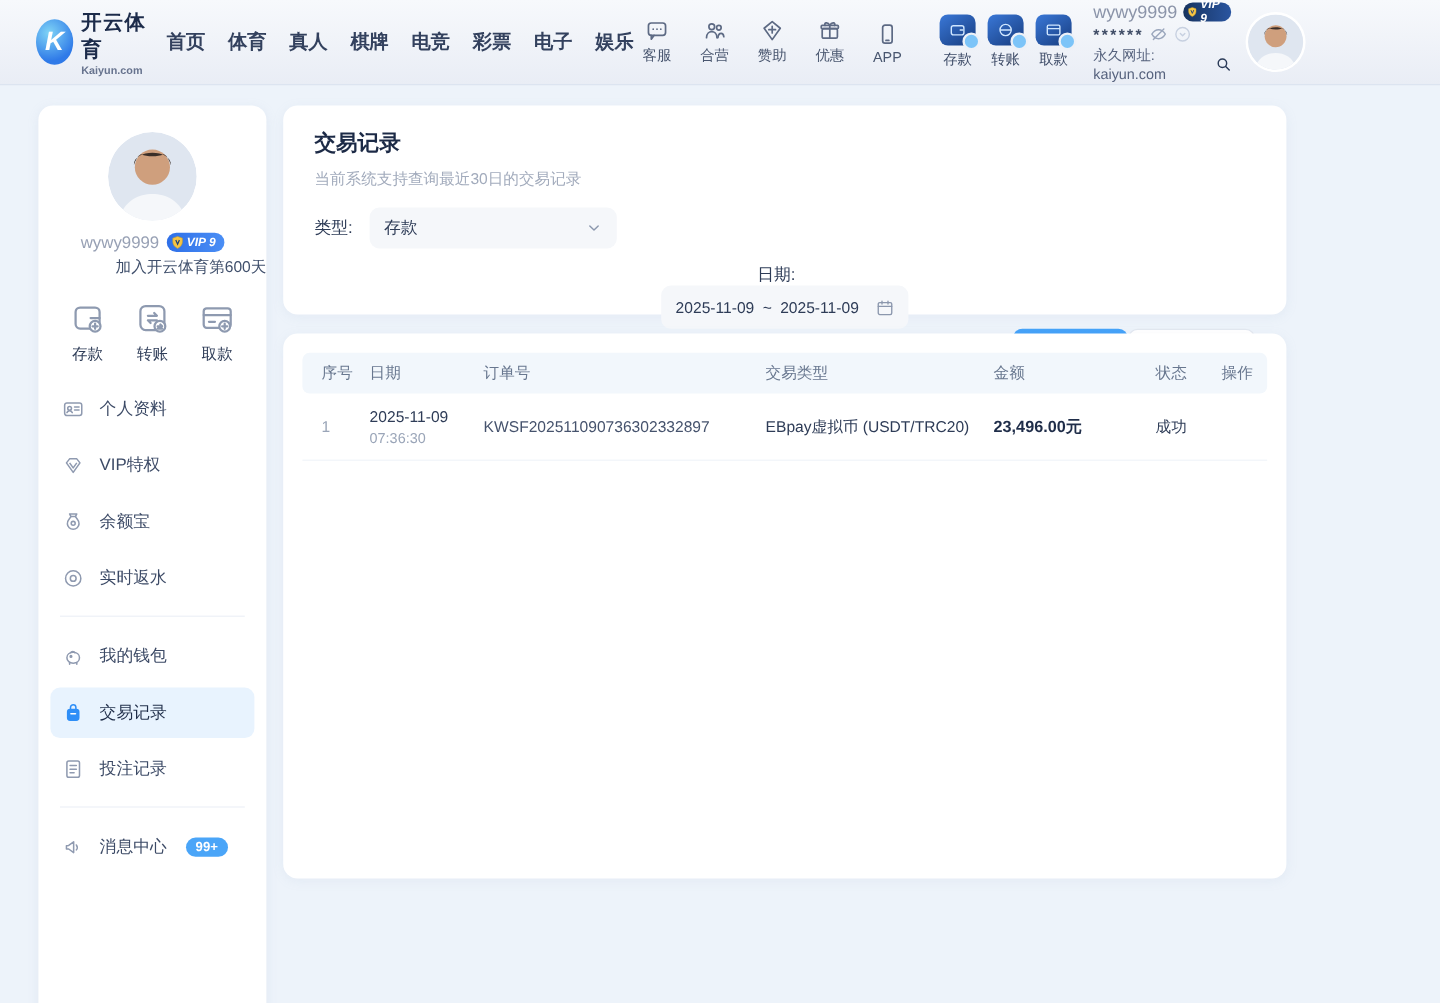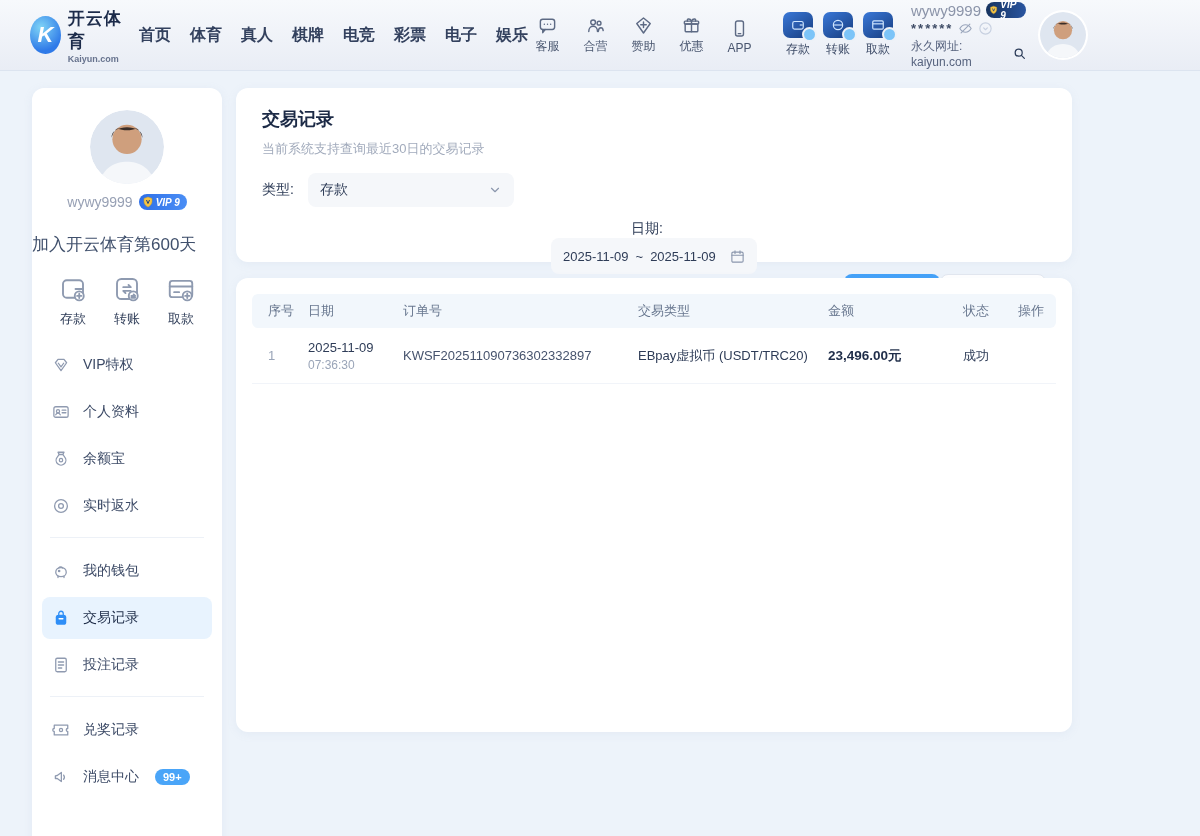--- a/index.html
+++ b/index.html
@@ -43,21 +43,21 @@
   .u-url { font-size:12px; color:#57637e; }
   .avatar { border-radius:50%; overflow:hidden; flex-shrink:0; box-shadow:0 0 0 2px #fff; }
   .avatar.sm { width:46px; height:46px; margin-left:14px; cursor:pointer; }
   .avatar.lg { width:74px; height:74px; margin:22px auto 0; }
 
   
   .sidebar { position:absolute; left:32px; top:88px; width:190px; height:766px;
     background:#fff; border-radius:12px; box-shadow:0 2px 10px rgba(150,165,195,.12); padding-bottom:10px; }
   .s-user { display:flex; align-items:center; justify-content:center; gap:6px; margin-top:10px; }
   .s-name { font-size:14px; color:#97a0b4; }
-  .s-join { text-align:left; font-size:17px; color:#40506c; margin-top:23px; }
+  .s-join { text-align:right; font-size:13px; color:#40506c; margin-top:4px; }
   .s-actions { display:flex; justify-content:space-between; padding:0 26px; margin-top:18px; }
   .s-action { display:flex; flex-direction:column; align-items:center; gap:6px; cursor:pointer; color:#8e9ab0; }
   .s-action-label { font-size:13px; color:#2f3d58; }
   .menu { margin-top:16px; padding:0 10px; }
   .mitem { display:flex; align-items:center; height:42px; margin-bottom:5px; padding:0 10px;
     border-radius:8px; cursor:pointer; color:#8f9ab0; }
   .mitem.active { background:#e8f3fe; }
   .mitem.active .mlabel { color:#1f2d49; }
   .mlabel { font-size:14px; color:#3c4a66; margin-left:13px; }
   .mdivider { height:1px; background:#edf1f7; margin:10px 8px 12px; }
@@ -309,40 +309,40 @@
             <path d="M17 15.8v3.4M15.3 17.5h3.4"></path>
           </svg>
       </span>
       <span class="s-action-label">取款</span>
     </div>
   </div>
 
   <div class="menu">
     <div class="mitem">
       <span>
-          <svg width="18" height="18" viewBox="0 0 24 24" fill="none" stroke="currentColor" stroke-width="1.7" stroke-linejoin="round">
-            <path d="M4.5 9L8 4.5h8L19.5 9 12 19.5z"></path>
-            <path d="M8 9l4 5.5L16 9"></path>
-          </svg>
-        </span>
-      <span class="mlabel">VIP特权</span>
-    </div>
-    <div class="mitem">
-      <span>
           <svg width="18" height="18" viewBox="0 0 24 24" fill="none" stroke="currentColor" stroke-width="1.7" stroke-linecap="round">
             <rect x="2.5" y="5" width="19" height="14" rx="2.5"></rect>
             <circle cx="8" cy="11" r="2.1"></circle>
             <path d="M5 15.8c.7-1.6 2-2.2 3-2.2s2.3.6 3 2.2"></path>
             <path d="M13.5 9.5h5M13.5 13h5"></path>
           </svg>
         </span>
       <span class="mlabel">个人资料</span>
     </div>
     <div class="mitem">
       <span>
+          <svg width="18" height="18" viewBox="0 0 24 24" fill="none" stroke="currentColor" stroke-width="1.7" stroke-linejoin="round">
+            <path d="M4.5 9L8 4.5h8L19.5 9 12 19.5z"></path>
+            <path d="M8 9l4 5.5L16 9"></path>
+          </svg>
+        </span>
+      <span class="mlabel">VIP特权</span>
+    </div>
+    <div class="mitem">
+      <span>
           <svg width="18" height="18" viewBox="0 0 24 24" fill="none" stroke="currentColor" stroke-width="1.7" stroke-linecap="round" stroke-linejoin="round">
             <path d="M9.5 6h5L17 9.5a6.5 6.5 0 1 1-10 0z"></path>
             <path d="M9.5 6L8 3h8l-1.5 3"></path>
             <circle cx="12" cy="13.5" r="2.2"></circle>
           </svg>
         </span>
       <span class="mlabel">余额宝</span>
     </div>
     <div class="mitem">
       <span>
@@ -382,29 +382,20 @@
           <svg width="18" height="18" viewBox="0 0 24 24" fill="none" stroke="currentColor" stroke-width="1.7" stroke-linecap="round">
             <rect x="5" y="3" width="14" height="18" rx="2"></rect>
             <path d="M8.5 8h7M8.5 12h7M8.5 16H13"></path>
           </svg>
         </span>
       <span class="mlabel">投注记录</span>
     </div>
 
     <div class="mdivider"></div>
 
-    <div class="mitem">
-      <span>
-          <svg width="18" height="18" viewBox="0 0 24 24" fill="none" stroke="currentColor" stroke-width="1.7" stroke-linejoin="round">
-            <path d="M3 10a2 2 0 0 0 0 4v4.5h18V14a2 2 0 0 1 0-4V5.5H3z"></path>
-            <circle cx="12" cy="12" r="2.1"></circle>
-          </svg>
-        </span>
-      <span class="mlabel">兑奖记录</span>
-    </div>
     <div class="mitem">
       <span>
           <svg width="18" height="18" viewBox="0 0 24 24" fill="none" stroke="currentColor" stroke-width="1.7" stroke-linecap="round" stroke-linejoin="round">
             <path d="M4.5 10.5v3.5H7l5.5 4V6L7 10z"></path>
             <path d="M15.5 9.5a4.5 4.5 0 0 1 0 5.5"></path>
           </svg>
         </span>
       <span class="mlabel">消息中心</span>
       <span class="msg-badge">99+</span>
     </div>

